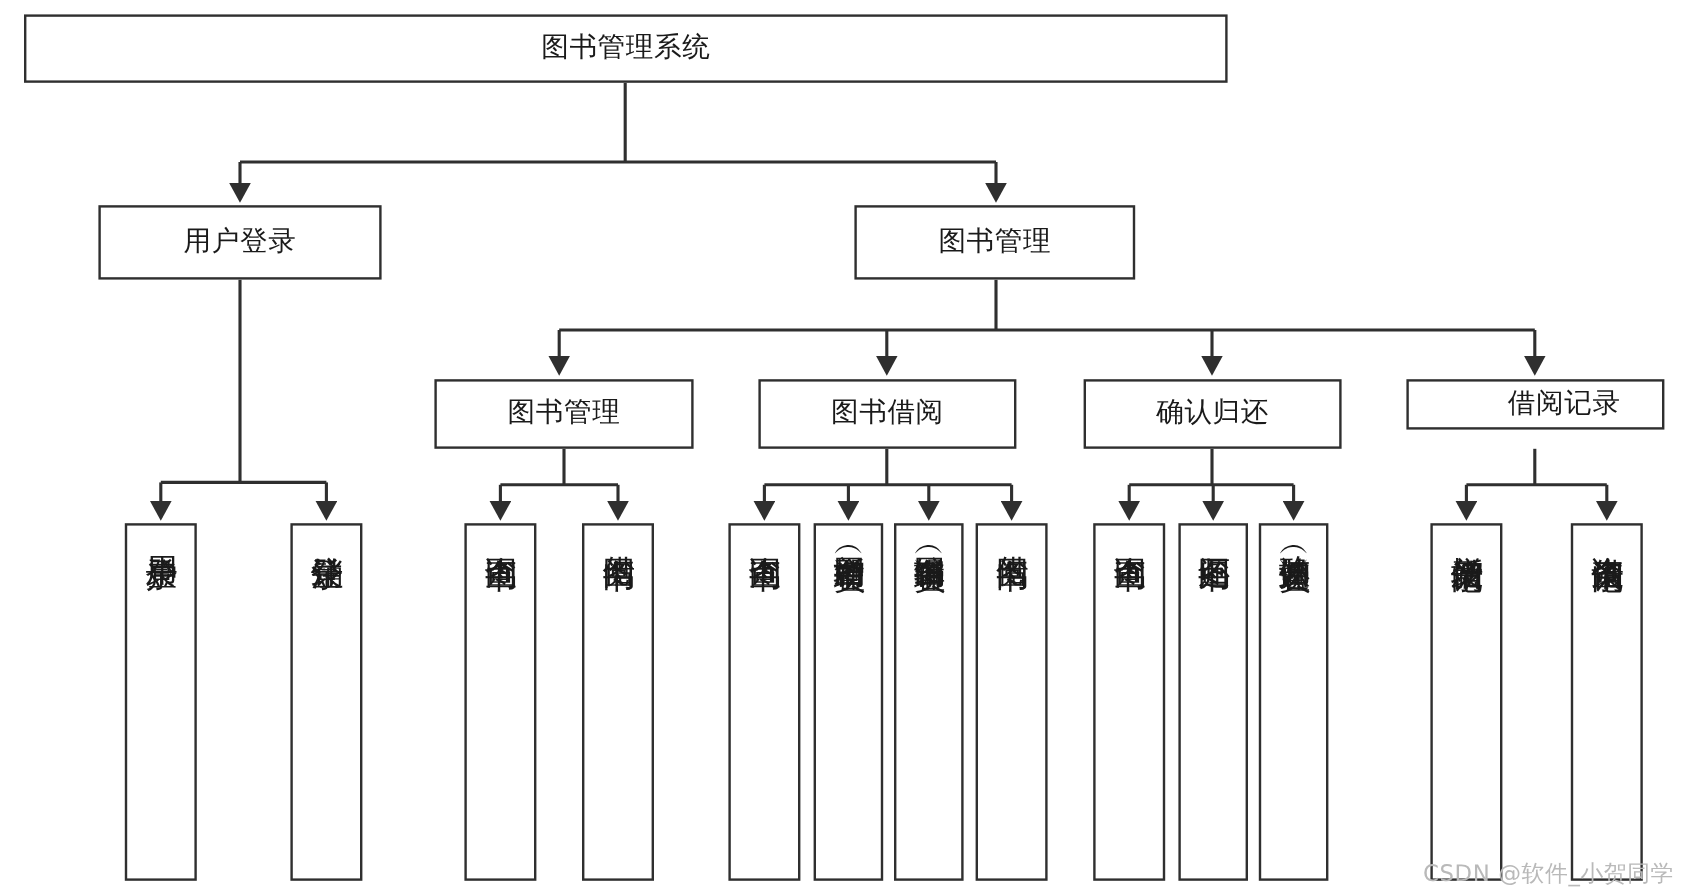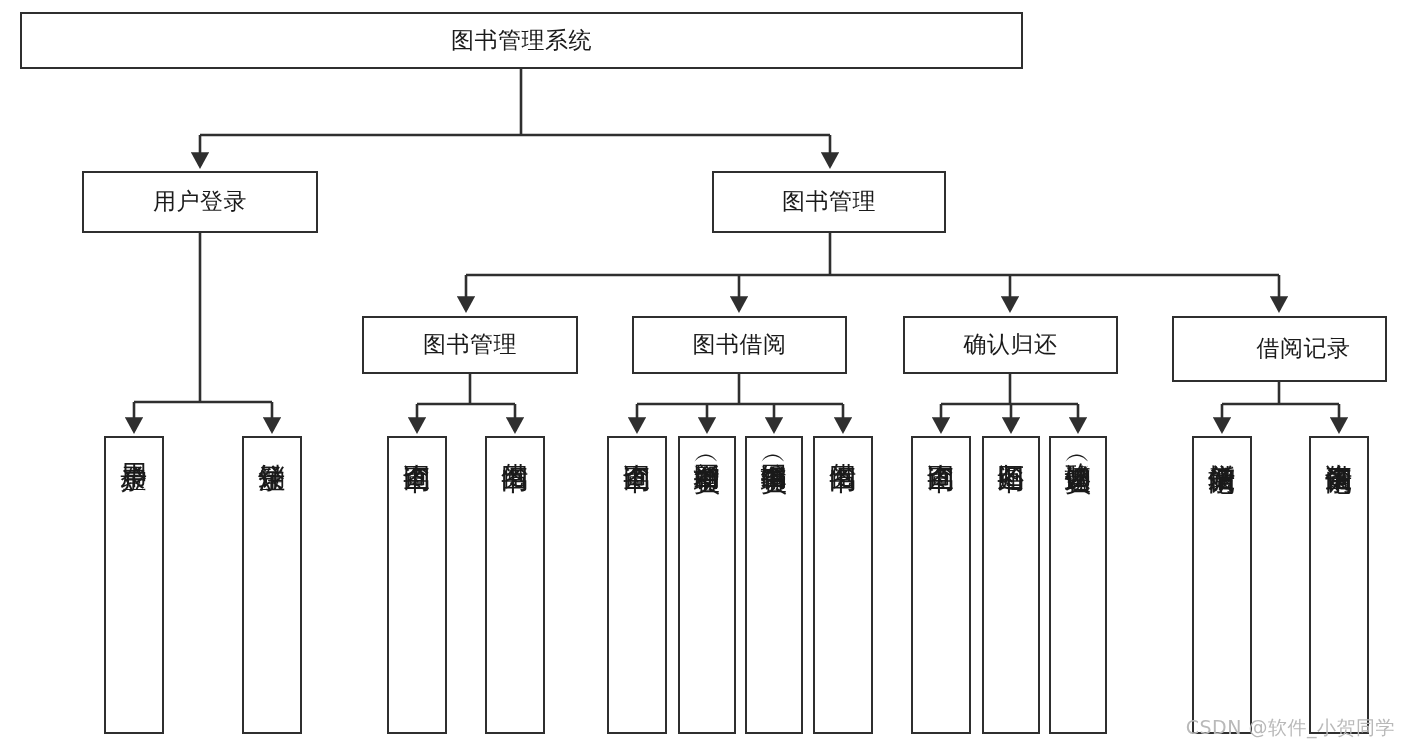--- a/index.html
+++ b/index.html
@@ -145,21 +145,21 @@
 
   <div class="node horiz" style="left:362px;top:316px;width:216px;height:58px;">
     <span class="node-label">图书管理</span>
   </div>
   <div class="node horiz" style="left:632px;top:316px;width:215px;height:58px;">
     <span class="node-label">图书借阅</span>
   </div>
   <div class="node horiz" style="left:903px;top:316px;width:215px;height:58px;">
     <span class="node-label">确认归还</span>
   </div>
-  <div class="node horiz" style="left:1172px;top:316px;width:215px;height:66px;padding-left:48px;">
+  <div class="node horiz" style="left:1172px;top:316px;width:215px;height:42px;padding-left:48px;">
     <span class="node-label">借阅记录</span>
   </div>
 
   <div class="node vert" style="left:104px;top:436px;width:60px;height:298px;">
     <span class="node-label">用户登录</span>
   </div>
   <div class="node vert" style="left:242px;top:436px;width:60px;height:298px;">
     <span class="node-label">注销登录</span>
   </div>
 

